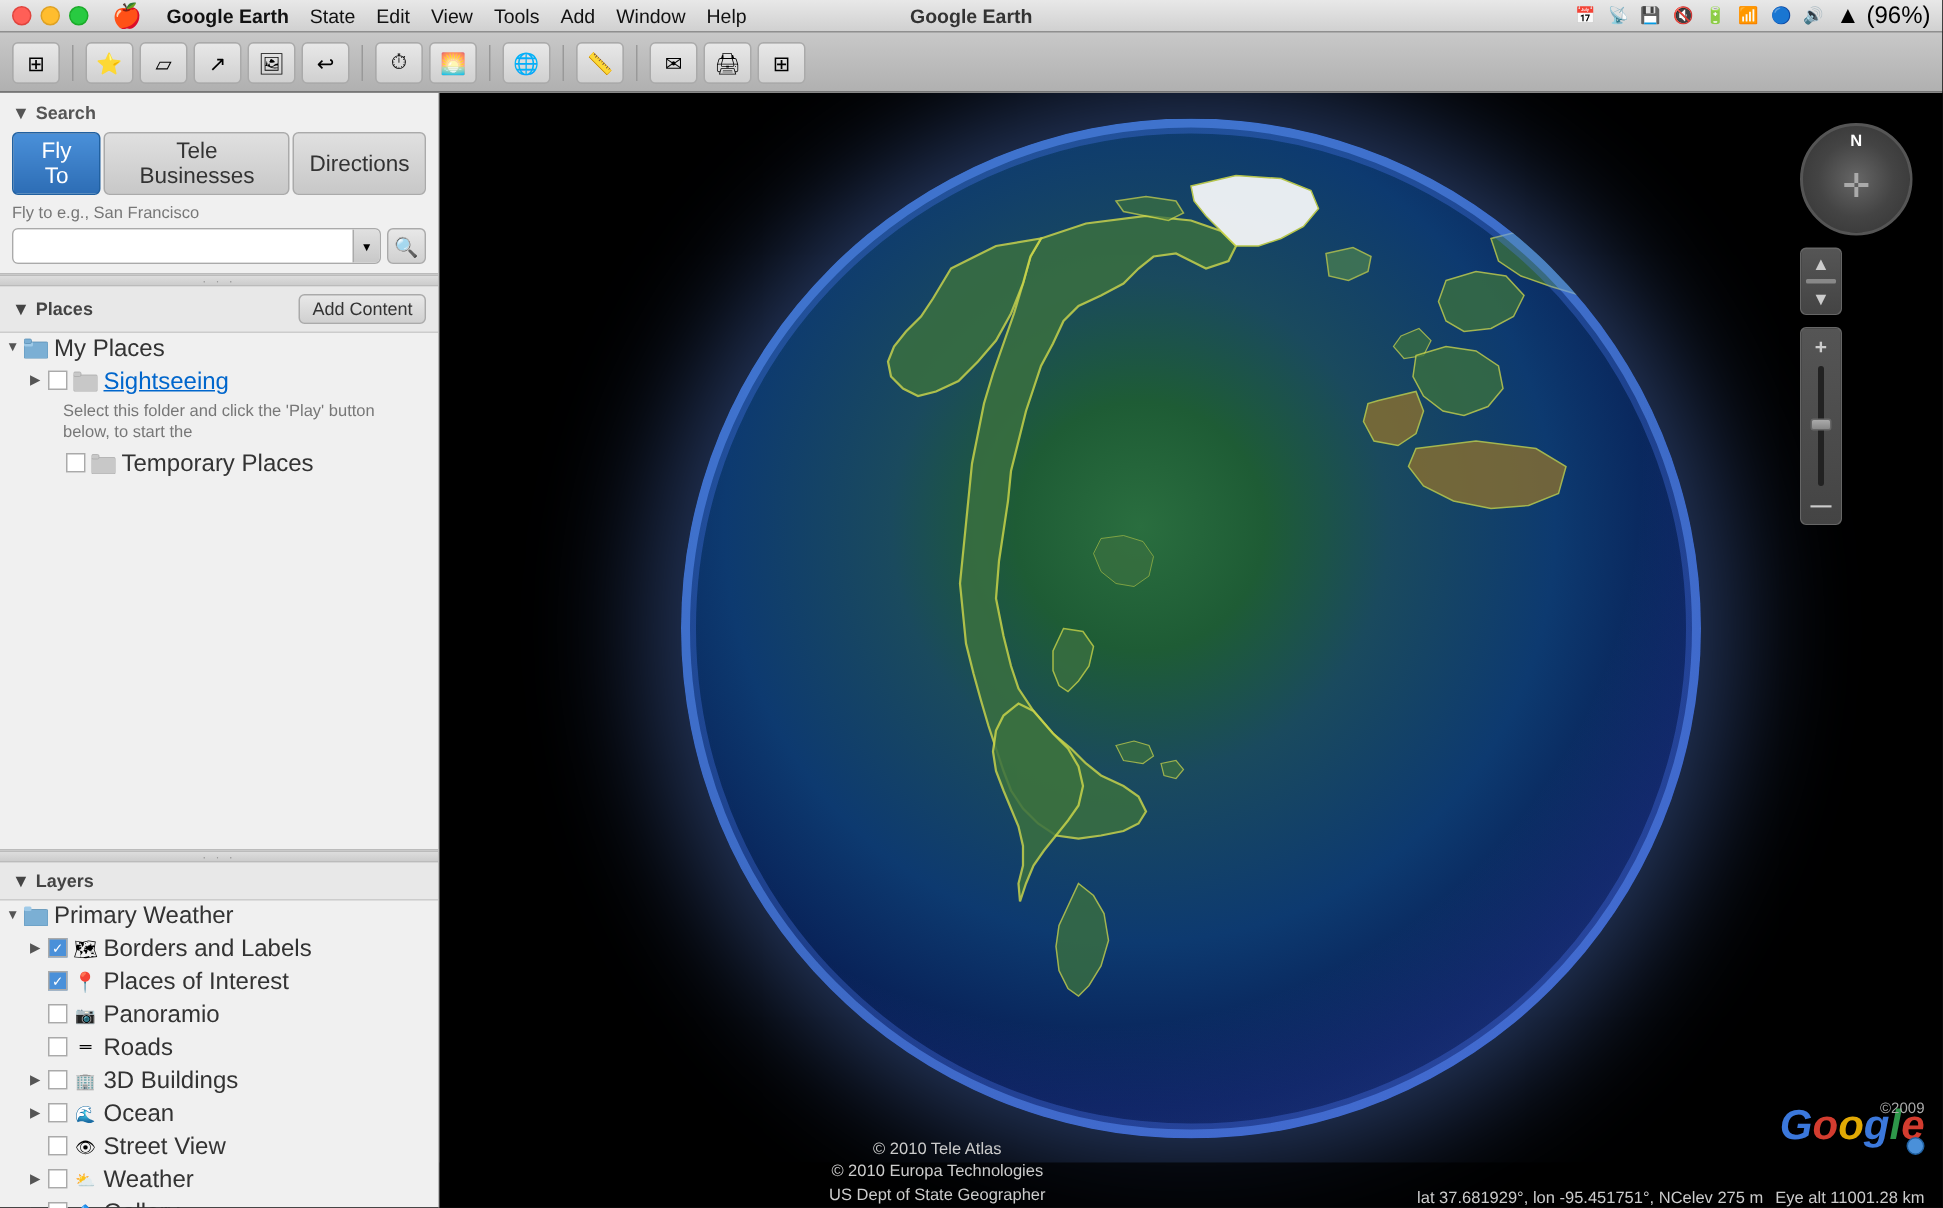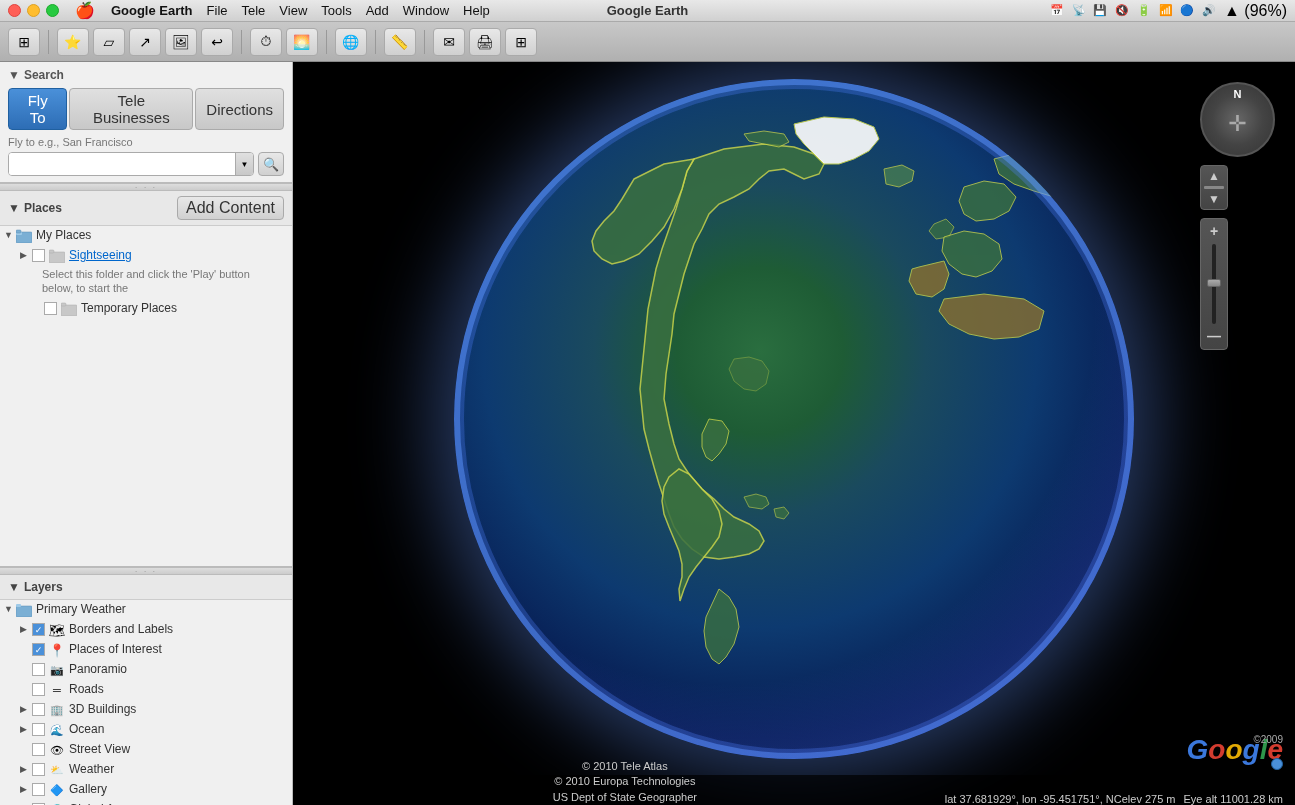--- a/index.html
+++ b/index.html
@@ -210,21 +210,21 @@
       gap: 4px;
       font-weight: bold;
       font-size: 12px;
       color: #444;
     }
     .add-content-btn {
       padding: 2px 8px;
       background: linear-gradient(to bottom, #e8e8e8, #d0d0d0);
       border: 1px solid #aaa;
       border-radius: 4px;
-      font-size: 16px;
+      font-size: 12px;
       cursor: pointer;
       color: #333;
     }
     .tree-item {
       display: flex;
       align-items: flex-start;
       padding: 2px 8px;
       cursor: pointer;
     }
     .tree-expand {
@@ -251,21 +251,21 @@
       width: 16px;
       height: 16px;
       margin-right: 4px;
       flex-shrink: 0;
       display: flex;
       align-items: center;
       justify-content: center;
       font-size: 13px;
     }
     .tree-label {
-      font-size: 12px;
+      font-size: 16px;
       color: #333;
     }
     .tree-label.link { color: #0066cc; text-decoration: underline; }
     .tree-desc {
       font-size: 11px;
       color: #777;
       padding: 1px 8px 3px 42px;
       line-height: 1.3;
     }
 
@@ -483,22 +483,22 @@
 <div class="title-bar">
   <div class="traffic-lights">
     <div class="traffic-light tl-red"></div>
     <div class="traffic-light tl-yellow"></div>
     <div class="traffic-light tl-green"></div>
   </div>
   <div style="margin-left:16px; display:flex; align-items:center; gap:16px;">
     <span style="font-size:16px;">🍎</span>
     <div class="menu-items">
       <span class="menu-item" style="font-weight:bold;">Google Earth</span>
-      <span class="menu-item">File</span>
-      <span class="menu-item">Tele</span>
+      <span class="menu-item">State</span>
+      <span class="menu-item">Edit</span>
       <span class="menu-item">View</span>
       <span class="menu-item">Tools</span>
       <span class="menu-item">Add</span>
       <span class="menu-item">Window</span>
       <span class="menu-item">Help</span>
     </div>
   </div>
   <div class="title-bar-title">Google Earth</div>
   <div class="status-bar-right">
     <span>📅</span>

